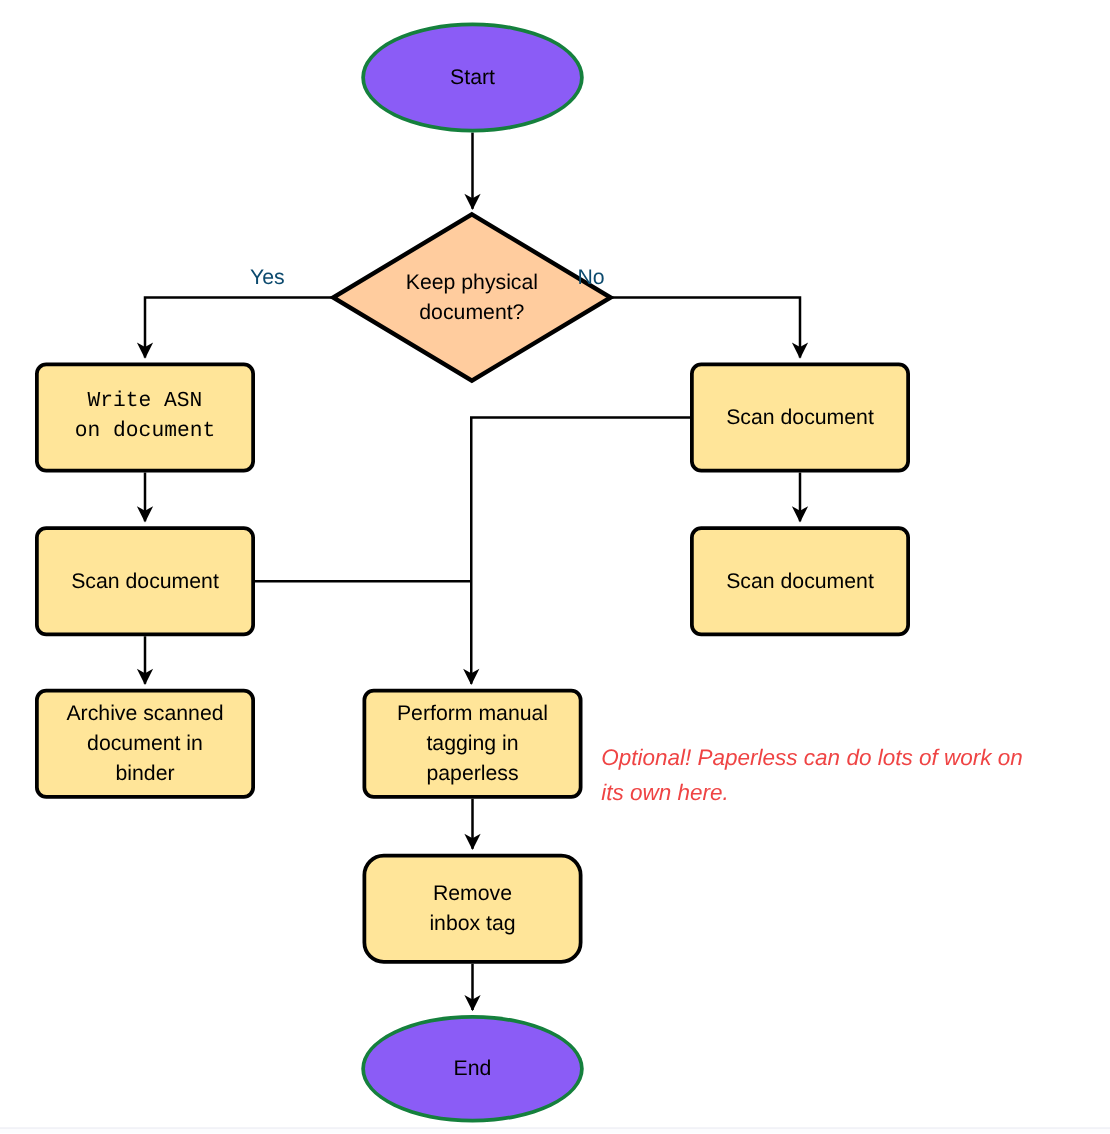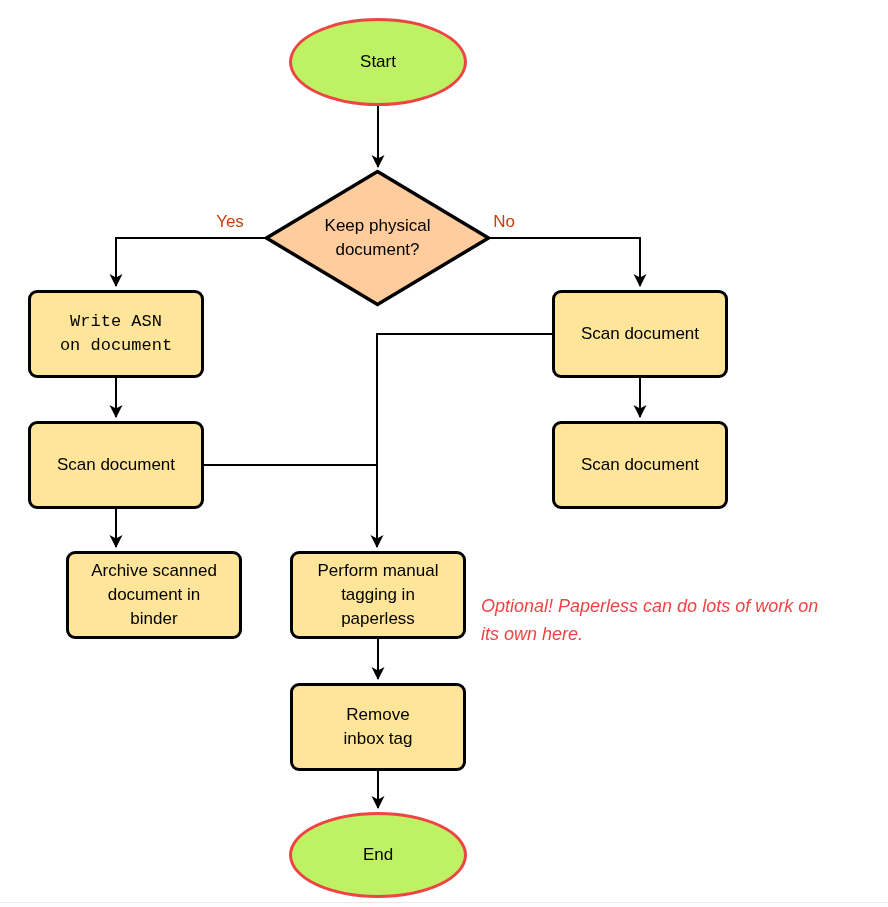--- a/index.html
+++ b/index.html
@@ -28,46 +28,45 @@
     justify-content: center;
     text-align: center;
     color: #000000;
     font-size: 17px;
     line-height: 24px;
     white-space: pre-line;
   }
   .terminal {
     width: 178px;
     height: 88px;
-    border: 3px solid #ef4444;
+    border: 3px solid #15803d;
     border-radius: 50%;
-    background: #bef264;
+    background: #8b5cf6;
   }
   .process {
     width: 176px;
     height: 88px;
     border: 3px solid #000000;
     border-radius: 9px;
     background: #ffe599;
   }
   .decision-label {
     position: absolute;
     left: 287px;
     top: 172px;
     width: 181px;
     height: 132px;
     background: transparent;
     border: none;
   }
   .edge-label {
     position: absolute;
     width: 60px;
-    text-align: center;
     font-size: 17px;
-    color: #c2410c;
+    color: #0c4a6e;
   }
   .annotation {
     position: absolute;
     left: 481px;
     top: 592px;
     width: 400px;
     font-size: 18px;
     font-style: italic;
     line-height: 28px;
     color: #ef4444;
@@ -120,55 +119,55 @@
     <span>Start</span>
   </div>
 
   <div class="node decision-label">
     <span>Keep physical
 document?</span>
   </div>
 
   <div class="edge-label" style="left:200px; top:212px;">Yes</div>
 
-  <div class="edge-label" style="left:474px; top:212px;">No</div>
+  <div class="edge-label" style="left:462px; top:212px;">No</div>
 
   <div class="node process" style="left:28px; top:290px;font-family:Liberation Mono, monospace;">
     <span>Write ASN
 on document</span>
   </div>
 
   <div class="node process" style="left:552px; top:290px;">
     <span>Scan document</span>
   </div>
 
   <div class="node process" style="left:28px; top:421px;">
     <span>Scan document</span>
   </div>
 
   <div class="node process" style="left:552px; top:421px;">
     <span>Scan document</span>
   </div>
 
-  <div class="node process" style="left:28px; top:551px;margin-left:38px;">
+  <div class="node process" style="left:28px; top:551px;">
     <span>Archive scanned
 document in
 binder</span>
   </div>
 
   <div class="node process" style="left:290px; top:551px;">
     <span>Perform manual
 tagging in
 paperless</span>
   </div>
 
   <div class="annotation">Optional! Paperless can do lots of work on
 its own here.</div>
 
-  <div class="node process" style="left:290px; top:683px;">
+  <div class="node process" style="left:290px; top:683px;border-radius:17px;">
     <span>Remove
 inbox tag</span>
   </div>
 
   <div class="node terminal" style="left:289px; top:812px; height:86px;">
     <span>End</span>
   </div>
 
   <div class="bottom-divider"></div>
   <div class="below-divider"></div>

